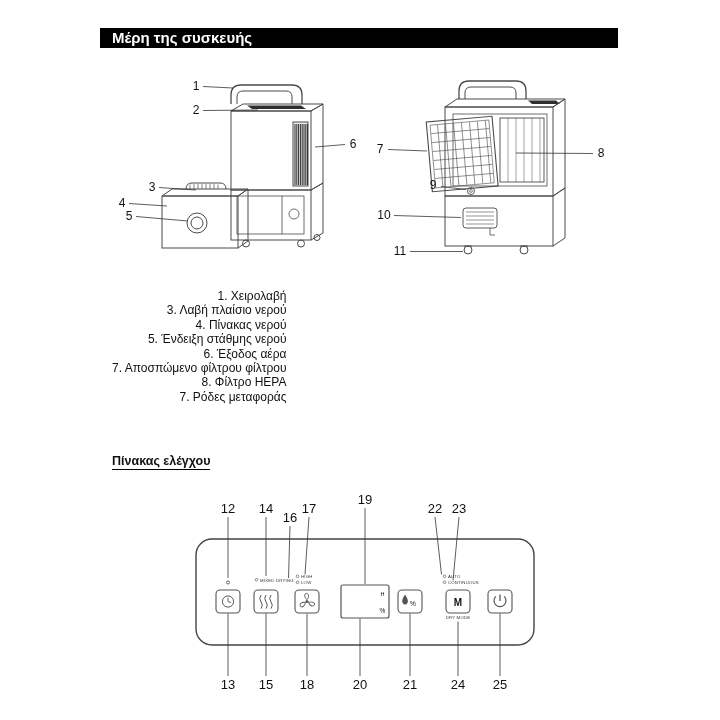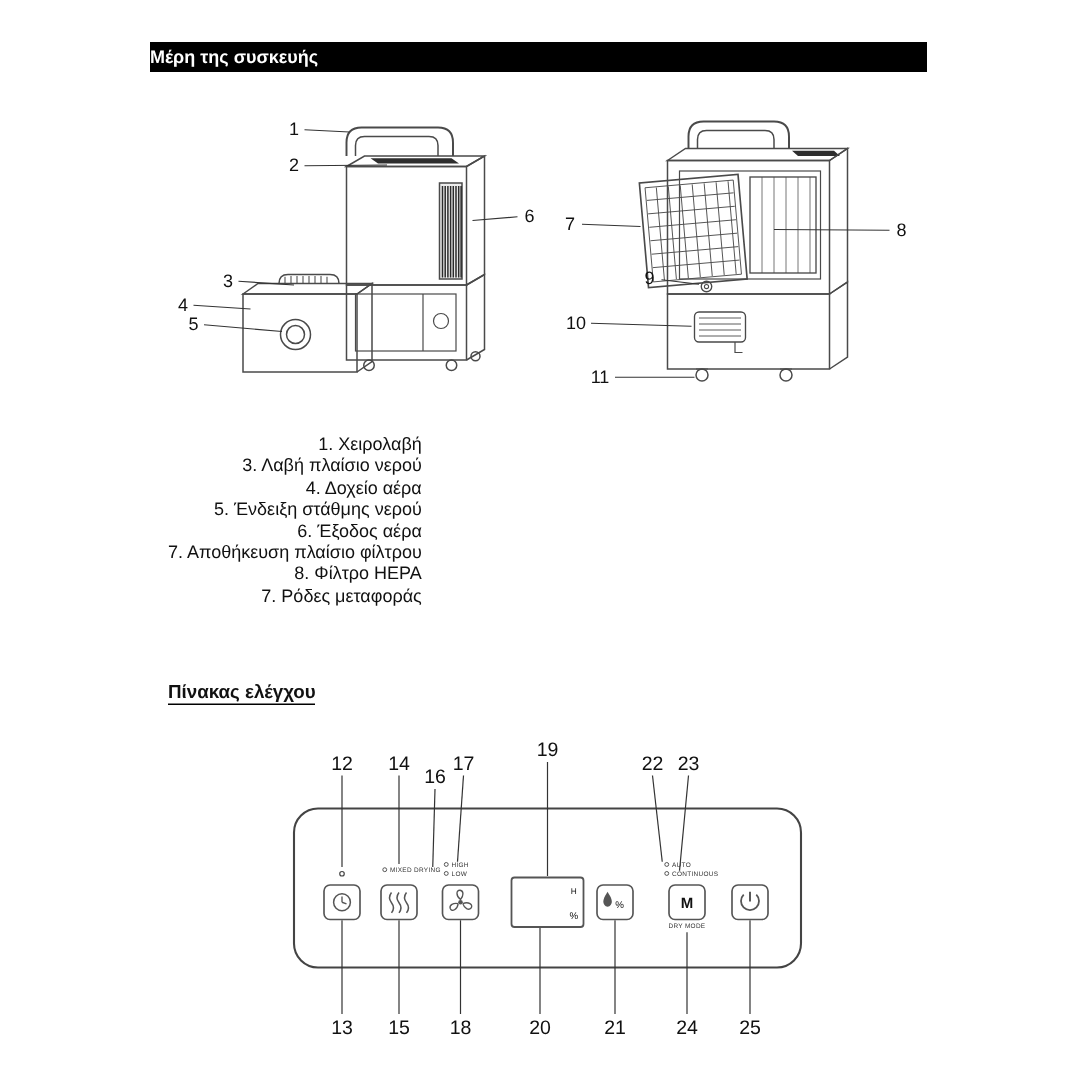--- a/index.html
+++ b/index.html
@@ -1,20 +1,20 @@
 <!DOCTYPE html>
 <html><head>
 <meta charset="utf-8">
 <style>
   html,body{margin:0;padding:0;background:#fff;}
   .page{position:relative;width:720px;height:720px;background:#fff;overflow:hidden;
         font-family:"Liberation Sans","DejaVu Sans",sans-serif;color:#111;}
   .header-bar{position:absolute;left:100px;top:28px;width:518px;height:20px;
-        background:#000;color:#fff;font-size:12px;font-weight:bold;
-        line-height:20px;box-sizing:border-box;}
+        background:#000;color:#fff;font-size:15px;font-weight:bold;
+        line-height:20px;padding-left:12px;box-sizing:border-box;}
   .parts-list{position:absolute;left:112px;top:289px;font-size:12px;line-height:14.4px;text-align:right;}
   .part-row{white-space:nowrap;}
   .subheading{position:absolute;left:112px;top:454px;font-size:12.5px;font-weight:bold;}
   .subheading span{border-bottom:1.2px solid #000;padding-bottom:1px;}
   svg{position:absolute;left:0;}
   svg text{font-family:"Liberation Sans","DejaVu Sans",sans-serif;fill:#111;}
   .callout{font-size:12px;}
   .callout-lg{font-size:13px;}
   .tiny{font-size:4.3px;fill:#333;letter-spacing:0.2px;}
 </style>
@@ -111,24 +111,24 @@
       <text class="callout" x="601" y="157">8</text>
       <text class="callout" x="433" y="189">9</text>
       <text class="callout" x="384" y="219">10</text>
       <text class="callout" x="400" y="255">11</text>
     </g>
   </svg>
 
   <div class="parts-list">
     <div class="part-row"><span>1.</span> <span>Χειρολαβή</span></div>
     <div class="part-row"><span>3.</span> <span>Λαβή πλαίσιο νερού</span></div>
-    <div class="part-row"><span>4.</span> <span>Δοχείο αέρα</span></div>
+    <div class="part-row"><span>4.</span> <span>Πίνακας νερού</span></div>
     <div class="part-row"><span>5.</span> <span>Ένδειξη στάθμης νερού</span></div>
     <div class="part-row"><span>6.</span> <span>Έξοδος αέρα</span></div>
-    <div class="part-row"><span>7.</span> <span>Αποθήκευση πλαίσιο φίλτρου</span></div>
+    <div class="part-row"><span>7.</span> <span>Αποσπώμενο φίλτρου φίλτρου</span></div>
     <div class="part-row"><span>8.</span> <span>Φίλτρο HEPA</span></div>
     <div class="part-row"><span>7.</span> <span>Ρόδες μεταφοράς</span></div>
   </div>
 
   <div class="subheading">
     <span>Πίνακας ελέγχου</span>
   </div>
 
   <svg style="top:488px" width="720" height="215" viewBox="0 488 720 215">
 

